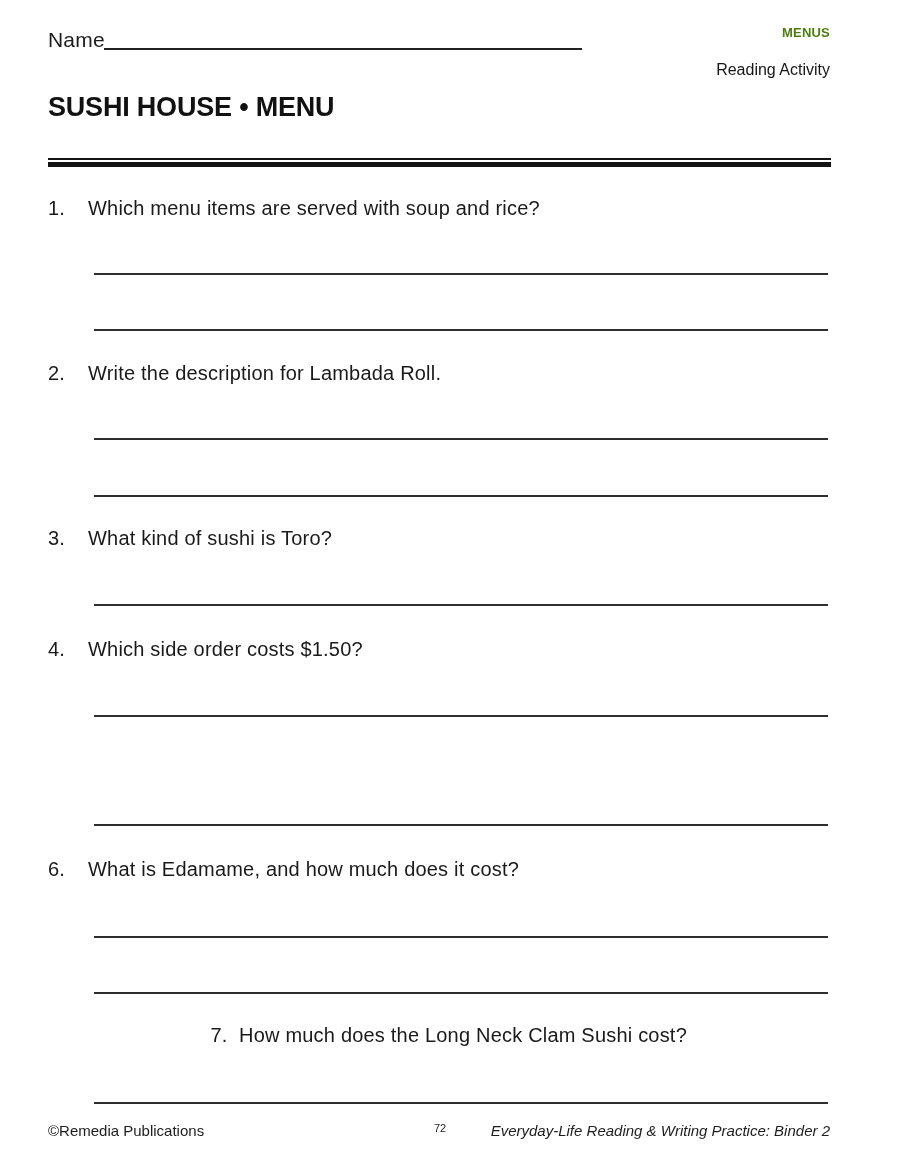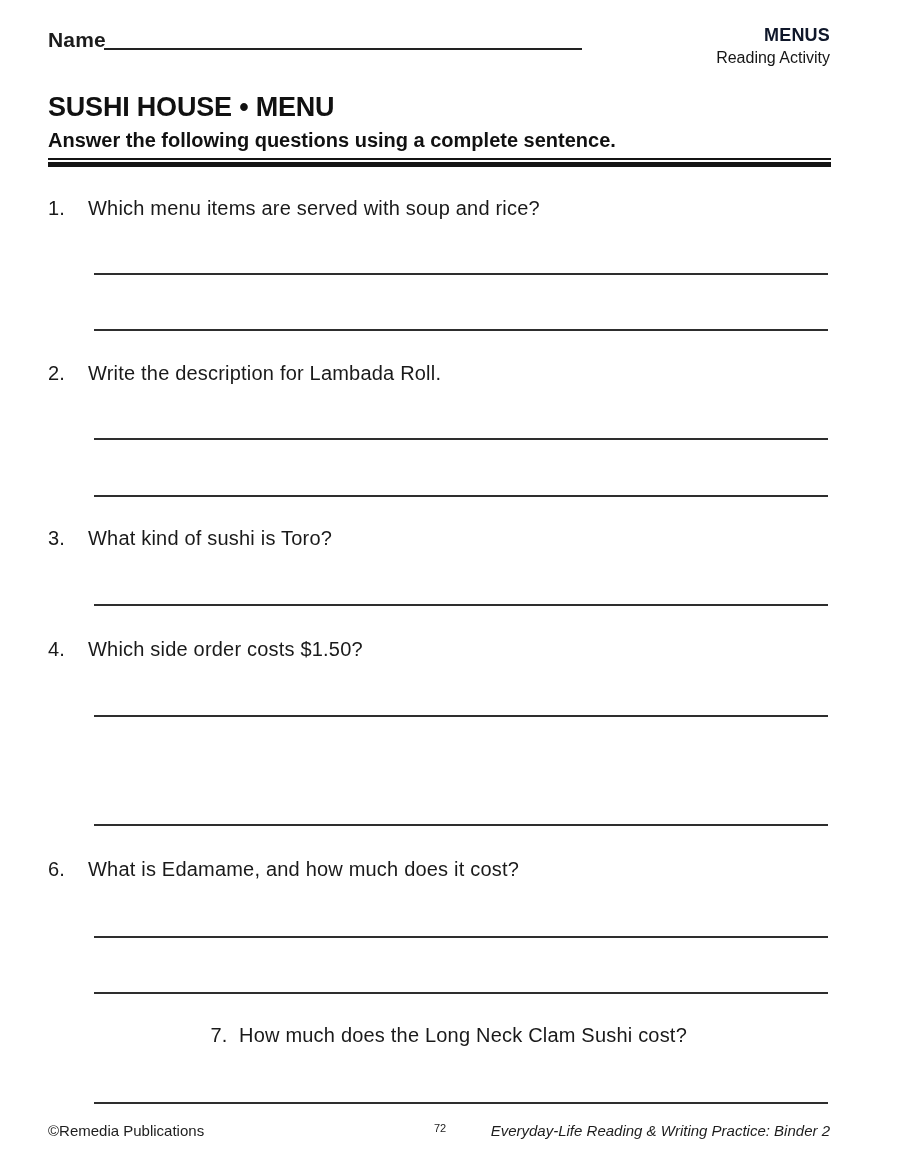--- a/index.html
+++ b/index.html
@@ -8,39 +8,39 @@
     width: 900px;
     height: 1165px;
     background: #ffffff;
     font-family: "Liberation Sans", sans-serif;
     color: #1a1a1a;
     overflow: hidden;
   }
   
   .name-label {
     position: absolute; left: 48px; top: 28px;
-    font-size: 21px; font-weight: 700; color: #1c1c1c;
+    font-size: 21px; font-weight: 400; color: #1c1c1c;
     letter-spacing: 0.2px;
   }
   .name-line {
     position: absolute; left: 104px; top: 48px;
     width: 478px; height: 0;
     border-bottom: 2px solid #222222;
   }
   .hdr-right {
     position: absolute; right: 70px; top: 25px;
     text-align: right;
   }
   .unit-title {
-    font-size: 18px; font-weight: 700; color: #0f172a;
+    font-size: 13px; font-weight: 700; color: #4d7c0f;
     letter-spacing: 0.2px;
   }
   .activity-type {
     font-size: 16px; font-weight: 400; color: #161616;
-    margin-top: 3px;
+    margin-top: 21px;
   }
   
   .page-title {
     position: absolute; left: 48px; top: 92px;
     font-size: 27px; font-weight: 700; color: #111111;
     letter-spacing: -0.2px;
   }
   .instructions {
     position: absolute; left: 48px; top: 129px;
     font-size: 20px; font-weight: 700; color: #111111;
@@ -84,21 +84,20 @@
 
   <span class="name-label">Name</span>
   <div class="name-line"></div>
 
   <div class="hdr-right">
     <div class="unit-title">MENUS</div>
     <div class="activity-type">Reading Activity</div>
   </div>
 
   <div class="page-title">SUSHI HOUSE • MENU</div>
-  <div class="instructions">Answer the following questions using a complete sentence.</div>
   <div class="double-rule"></div>
 
   <div class="questions-host" id="questions">
       <div class="question" style="top: 197px;"><span class="qnum">1.</span><span class="qtext">Which menu items are served with soup and rice?</span></div>
       <div class="answer-line" style="top: 273px;"></div>
       <div class="answer-line" style="top: 329px;"></div>
       <div class="question" style="top: 362px;"><span class="qnum">2.</span><span class="qtext">Write the description for Lambada Roll.</span></div>
       <div class="answer-line" style="top: 438px;"></div>
       <div class="answer-line" style="top: 495px;"></div>
       <div class="question" style="top: 527px;"><span class="qnum">3.</span><span class="qtext">What kind of sushi is Toro?</span></div>

